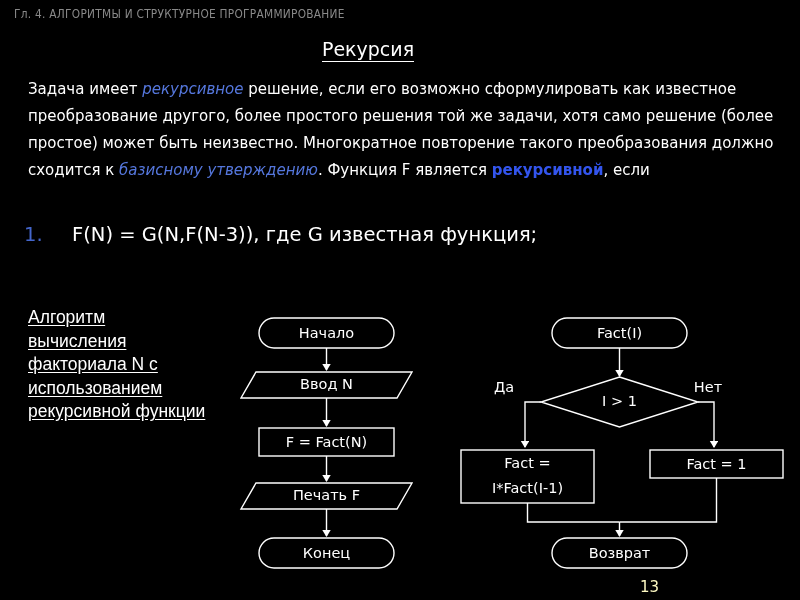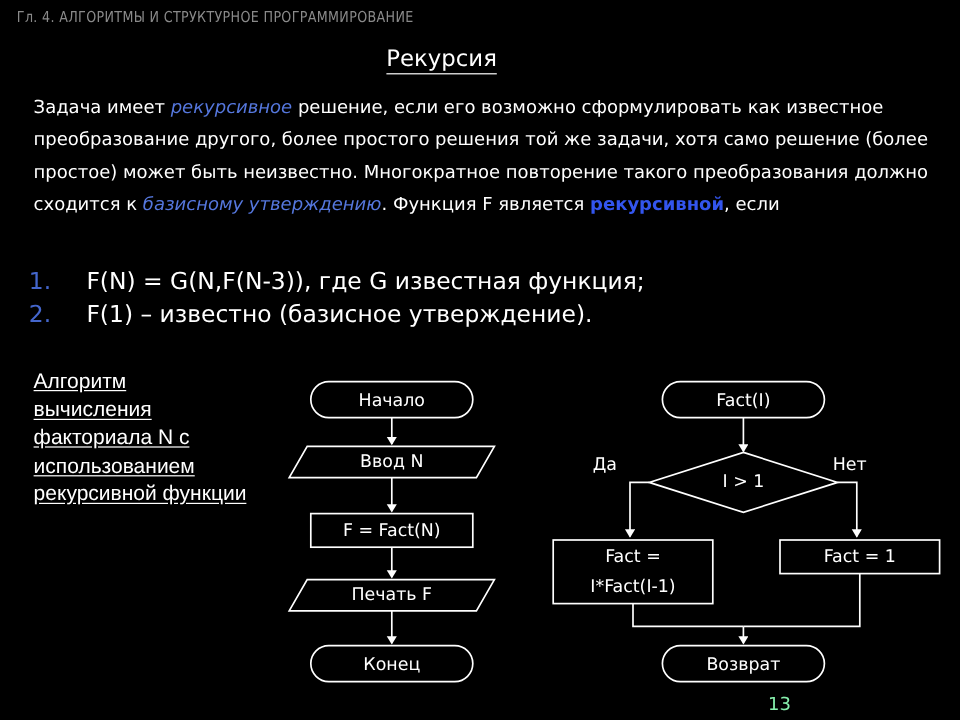--- a/index.html
+++ b/index.html
@@ -132,37 +132,36 @@
     font-size: 14.5px;
   }
 
   
   .page-number {
     position: absolute;
     left: 640px;
     top: 578px;
     font-family: "DejaVu Sans", sans-serif;
     font-size: 15px;
-    color: #86efac;
+    color: #fef9c3;
   }
 </style>
 </head>
 <body>
 
 <div class="chapter-header">Гл. 4. АЛГОРИТМЫ И СТРУКТУРНОЕ ПРОГРАММИРОВАНИЕ</div>
 
 <div class="slide-title">
   <span>Рекурсия</span>
 </div>
 
 <div class="body-text"><span>Задача имеет </span><span class="em-italic">рекурсивное</span><span> решение, если его возможно сформулировать как известное преобразование другого, более простого решения той же задачи, хотя само решение (более простое) может быть неизвестно. Многократное повторение такого преобразования должно сходится к </span><span class="em-italic">базисному утверждению</span><span>. Функция F является </span><span class="em-bold">рекурсивной</span><span>, если</span></div>
 
 <div class="num-list">
   <span class="row"><span class="marker">1.</span><span class="item-text">F(N) = G(N,F(N-3)), где G известная функция;</span></span>
-  <span class="row"><span class="marker">2.</span><span class="item-text">F(1) – известно (базисное утверждение).</span></span>
 </div>
 
 <div class="algo-caption">
   <span>Алгоритм вычисления факториала N с использованием рекурсивной функции</span>
 </div>
 
 <svg class="flow-canvas" width="800" height="600" viewBox="0 0 800 600">
   <defs>
     <marker id="arrow" markerWidth="8" markerHeight="8" refX="4.2" refY="3" orient="auto" markerUnits="strokeWidth">
       <path d="M0,0 L0,6 L5,3 z" fill="#ffffff"></path>

